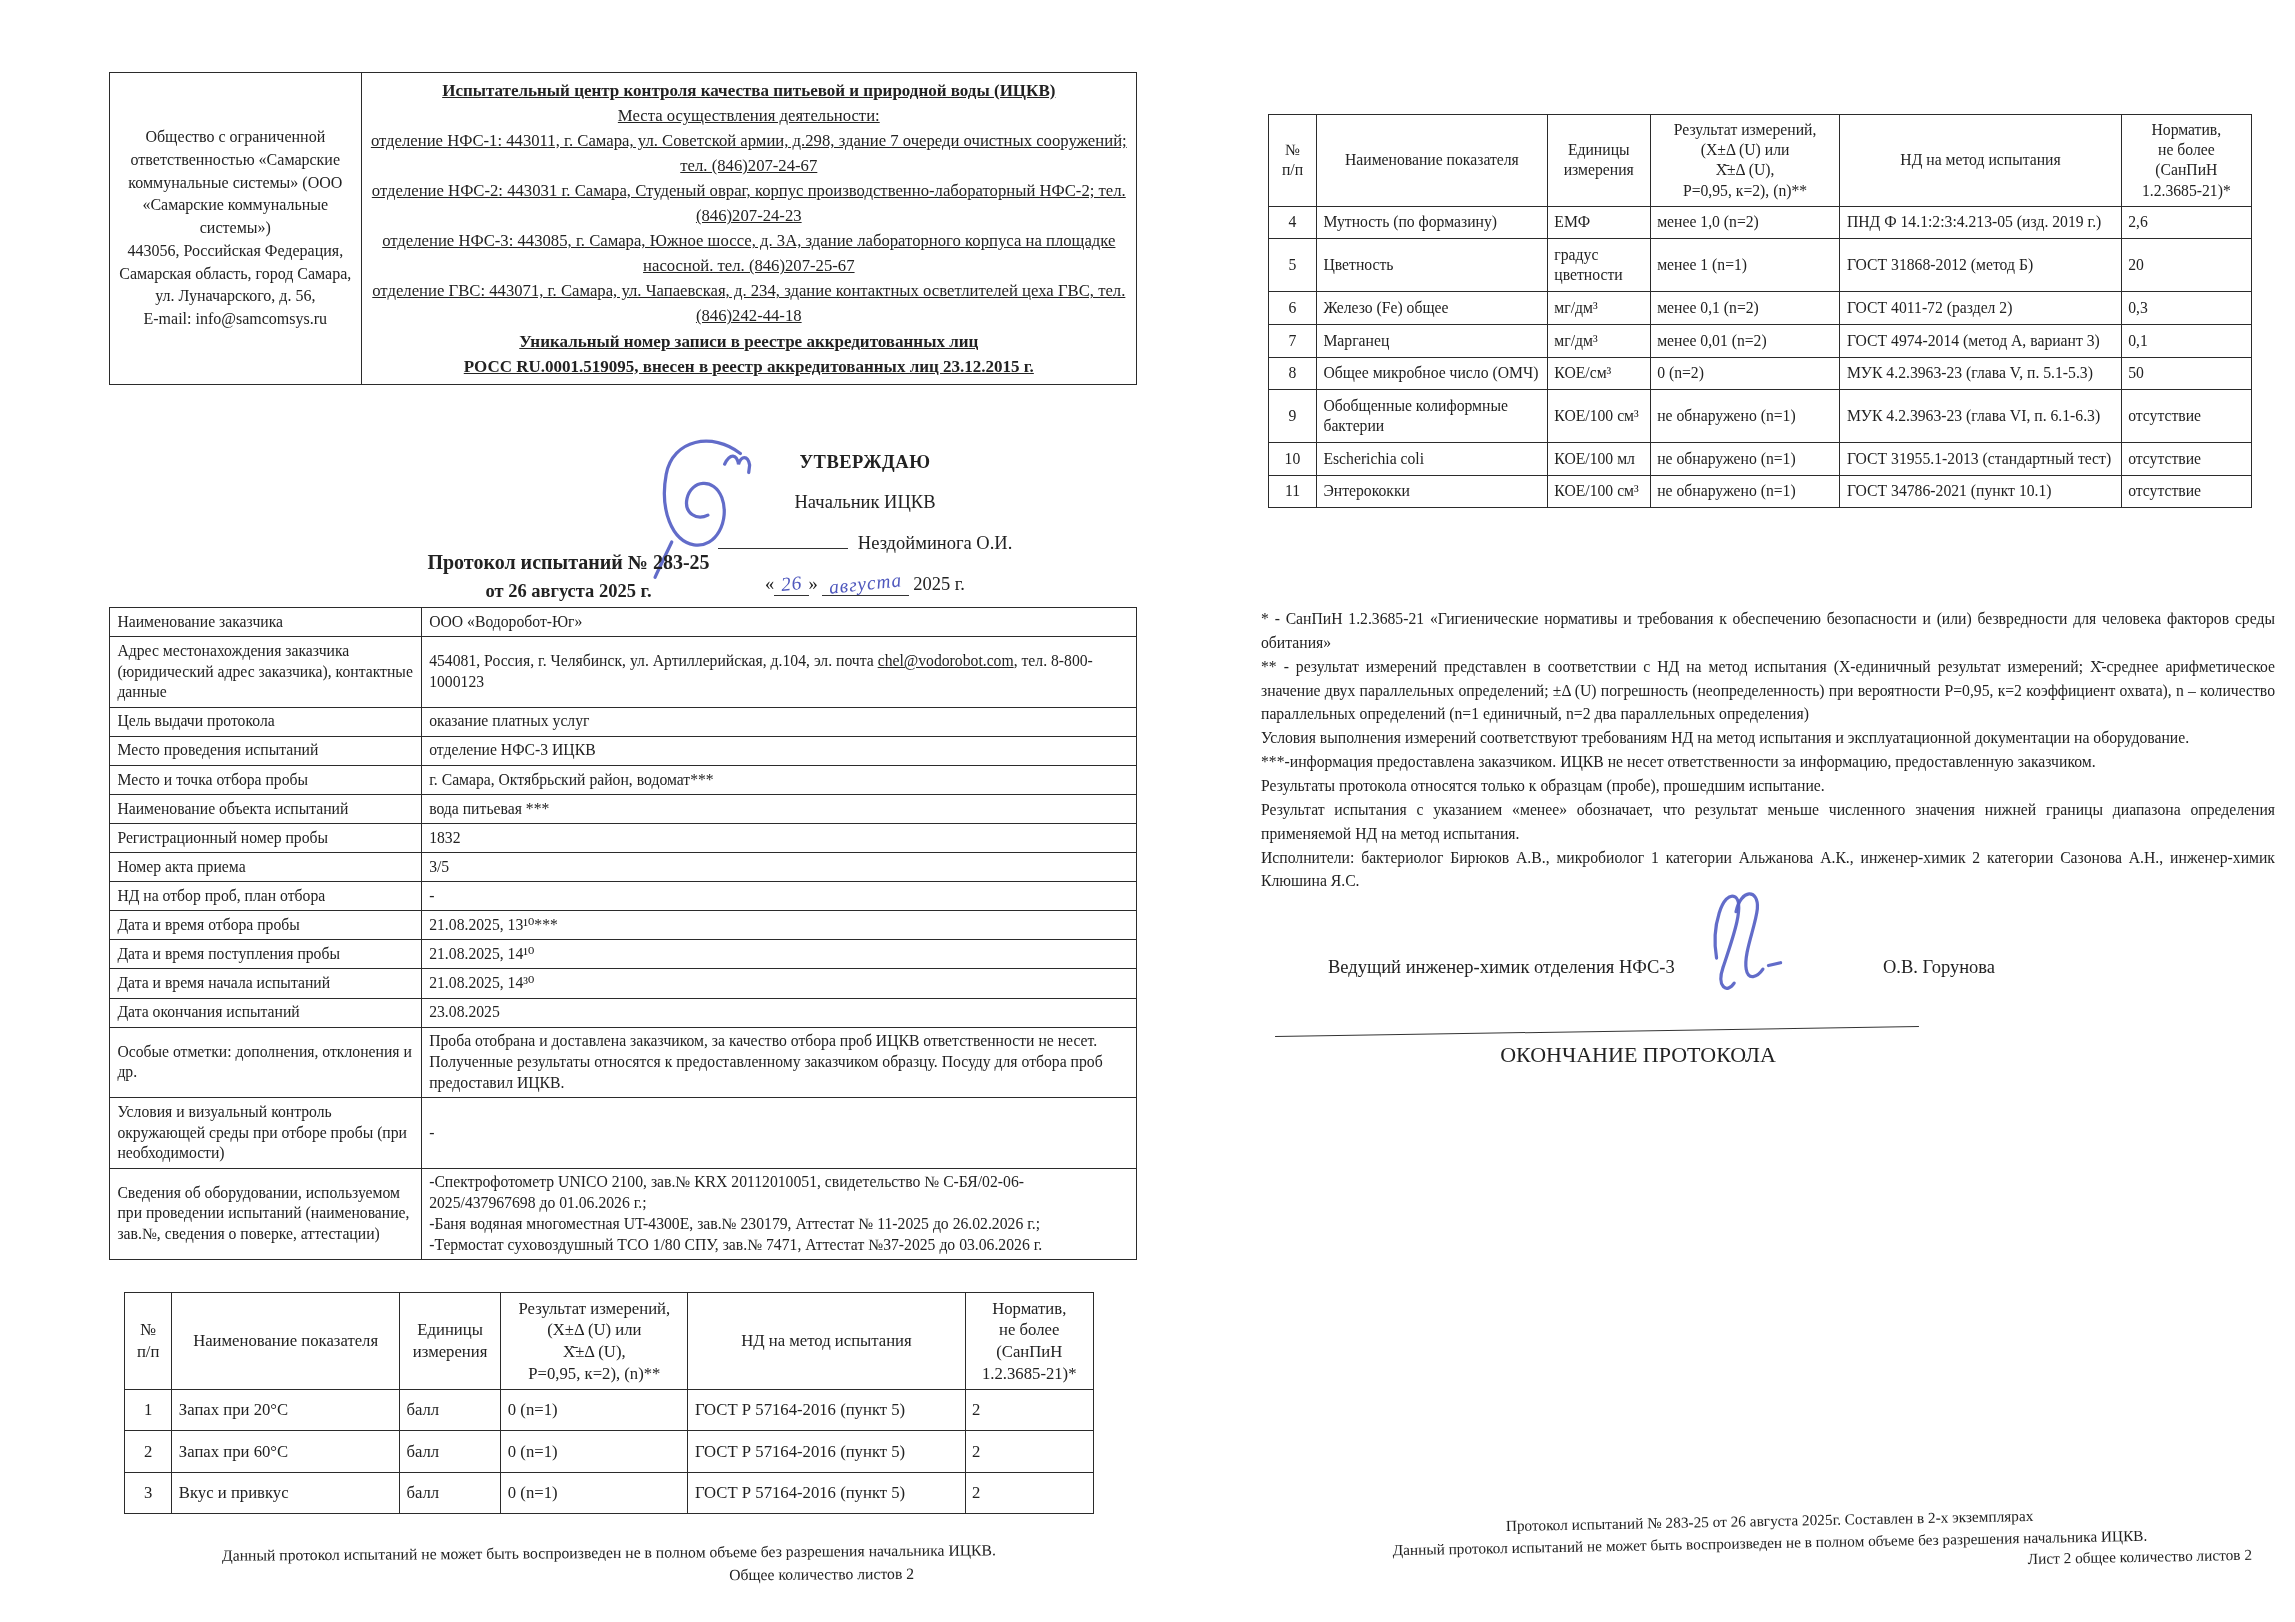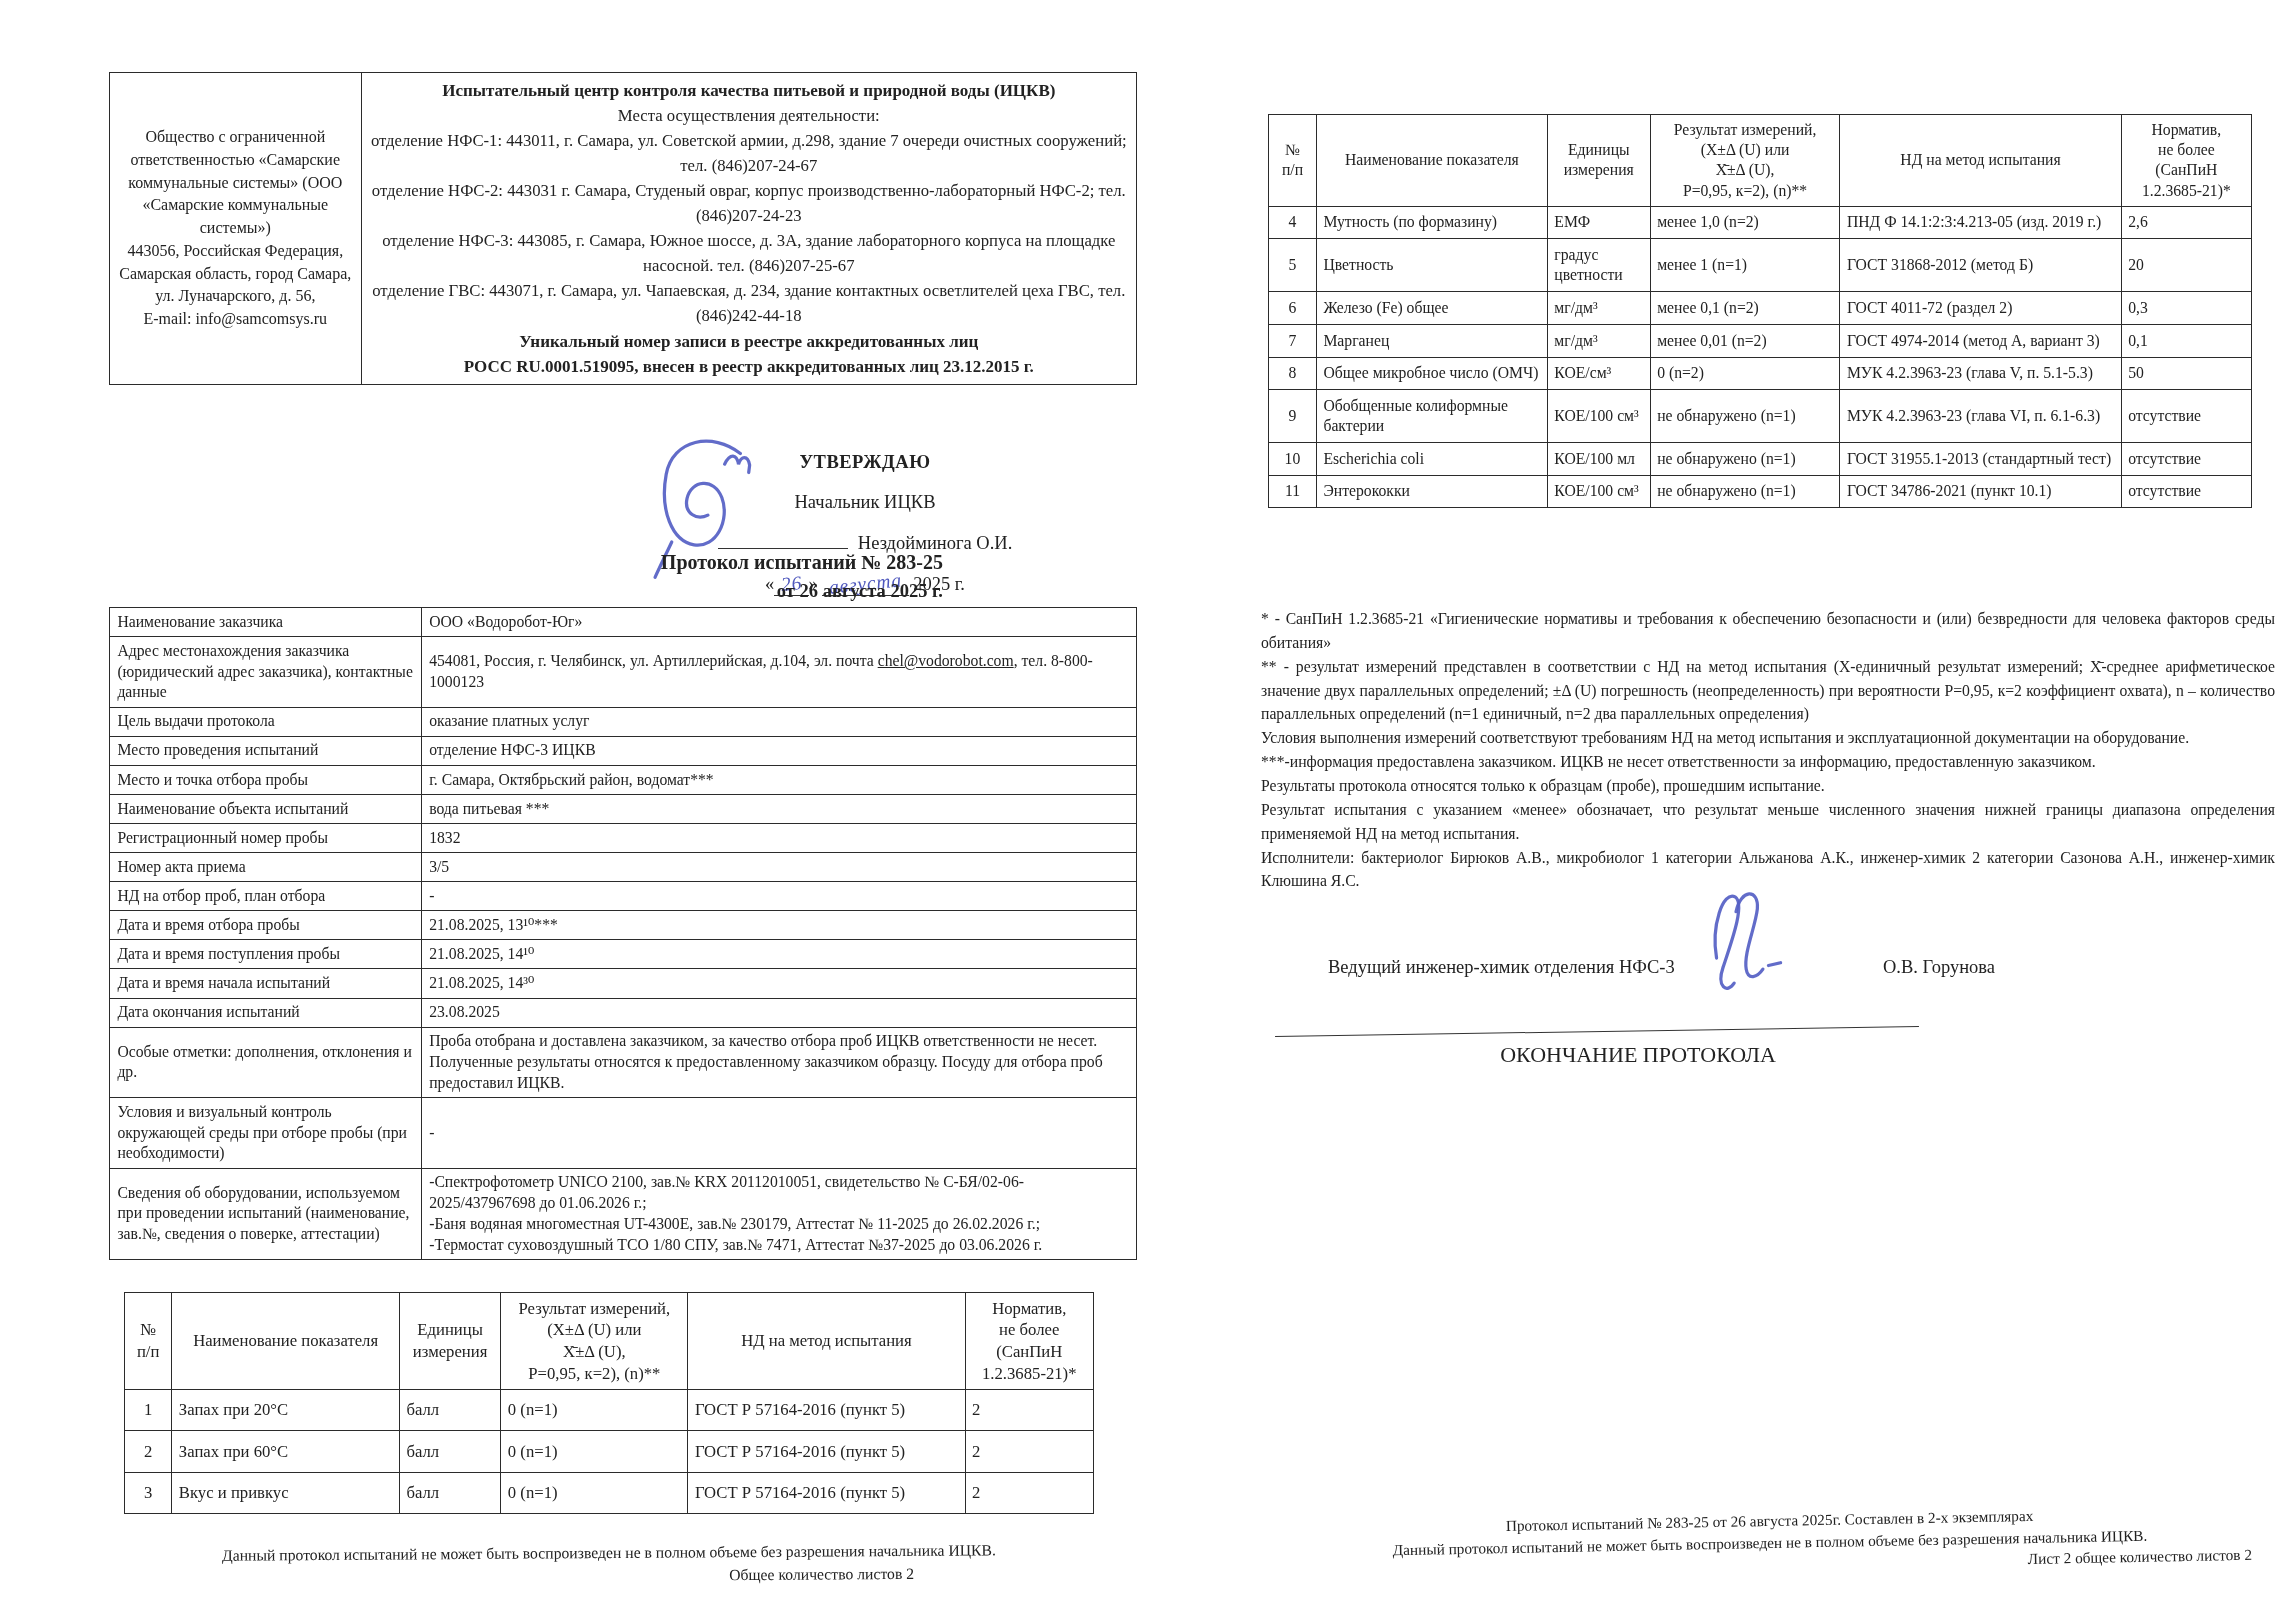--- a/index.html
+++ b/index.html
@@ -8,36 +8,36 @@
     font-family:"Liberation Serif","DejaVu Serif",serif;color:#222;overflow:hidden;
   }
   table{border-collapse:collapse;}
   td,th{border:1.4px solid #2b2b2b;font-weight:normal;}
 
   
   .letterhead{position:absolute;left:109px;top:72px;width:1028px;height:306px;table-layout:fixed;}
   .letterhead td{vertical-align:middle;text-align:center;padding:4.6px 8.3px;}
   .org-cell{width:234px;font-size:16px;line-height:1.42;}
   .org-name{font-weight:normal;}
-  .center-cell{font-size:16.7px;line-height:1.5;}
+  .center-cell{font-size:16.7px;line-height:1.5;text-decoration:underline;}
   .center-title{font-weight:bold;font-size:17px;}
   .registry-label,.registry-value{font-weight:bold;font-size:17px;}
 
   
   .approve{position:absolute;left:592px;top:433px;width:546px;text-align:center;font-size:18.5px;}
   .approve-line{margin-top:19px;text-align:center;}
   .approve-title{font-weight:600;letter-spacing:0.5px;}
   .sig-underline{display:inline-block;width:130px;border-bottom:1.4px solid #333;height:15.7px;margin-right:10.2px;}
   .hand{color:#4f58bd;font-style:italic;display:inline-block;transform:rotate(-6deg);font-size:19.4px;letter-spacing:0.9px;}
   .hand-slot{display:inline-block;border-bottom:1.4px solid #333;padding:0 6.5px;}
   .approve-sig{position:absolute;left:51px;top:-4.6px;width:153px;height:153px;pointer-events:none;}
   .sig-stroke{stroke:#5560c4;fill:none;stroke-width:7;stroke-linecap:round;opacity:.92;}
 
   
-  .protocol-title{position:absolute;left:194px;top:551px;width:749px;text-align:right;}
+  .protocol-title{position:absolute;left:194px;top:551px;width:749px;text-align:center;}
   .protocol-title .t1{font-size:20px;font-weight:bold;}
   .protocol-title .t2{font-size:18.5px;font-weight:bold;margin-top:6.5px;}
 
   
   .info-table{position:absolute;left:109px;top:607px;width:1028px;table-layout:fixed;font-size:15.7px;padding-left:44px;}
   .info-table td{padding:3.7px 7.4px;line-height:1.32;vertical-align:middle;text-align:left;}
   .info-label{width:296px;}
   .info-value{white-space:pre-line;}
   .ulink{text-decoration:underline;}
 

